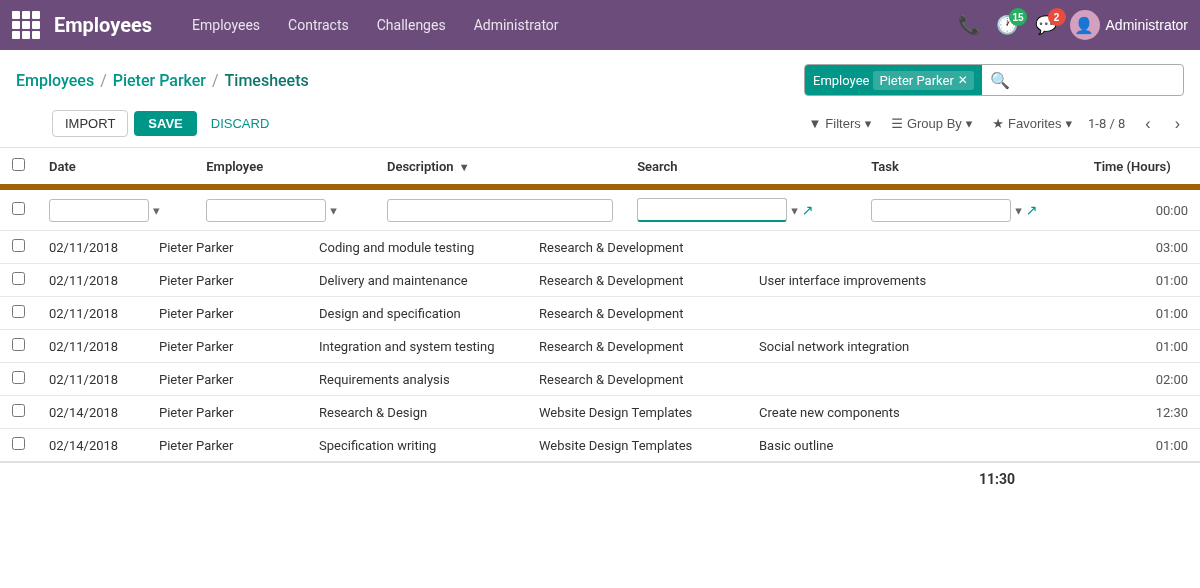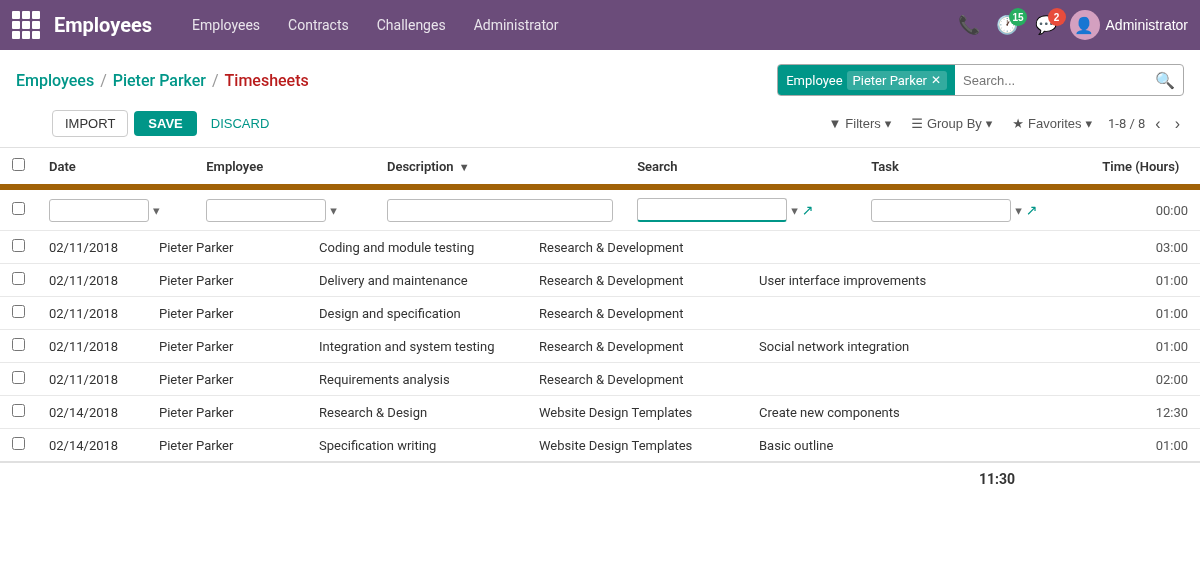--- a/index.html
+++ b/index.html
@@ -89,21 +89,21 @@
       justify-content: space-between;
     }
     .breadcrumb {
       display: flex;
       align-items: center;
       gap: 6px;
       font-size: 16px;
     }
     .breadcrumb a { color: #009688; text-decoration: none; font-weight: 500; }
     .breadcrumb .sep { color: #999; }
-    .breadcrumb .current { color: #b91c1c; font-weight: 500; }
+    .breadcrumb .current { color: #0f766e; font-weight: 500; }
     .search-bar {
       display: flex;
       align-items: center;
       border: 1px solid #aaa;
       border-radius: 4px;
       overflow: hidden;
       height: 32px;
       min-width: 380px;
     }
     .search-tag {
@@ -188,21 +188,21 @@
       color: #555;
       font-size: 13px;
       display: flex;
       align-items: center;
       gap: 4px;
       padding: 4px 4px;
     }
     .pager {
       display: flex;
       align-items: center;
-      gap: 6px;
+      gap: 16px;
       font-size: 13px;
       color: #555;
     }
     .pager-btn {
       background: none;
       border: none;
       cursor: pointer;
       font-size: 16px;
       color: #555;
       padding: 2px 4px;
@@ -213,21 +213,21 @@
     table { width: 100%; border-collapse: collapse; }
     thead tr { border-bottom: 6px solid #a16207; }
     thead th {
       padding: 10px 12px;
       text-align: left;
       font-weight: 600;
       font-size: 13px;
       color: #333;
       white-space: nowrap;
     }
-    thead th.right { text-align: center; }
+    thead th.right { text-align: left; }
     tbody tr { border-bottom: 1px solid #e8e8e8; }
     tbody td {
       padding: 8px 12px;
       font-size: 13px;
       color: #333;
       vertical-align: middle;
     }
     tbody td.right { text-align: right; color: #555; }
     .check-cell { width: 30px; }
     .check-cell input[type="checkbox"] { cursor: pointer; }
@@ -303,21 +303,20 @@
     <span class="current">Timesheets</span>
   </div>
   <div class="search-bar">
     <div class="search-tag">
       <span>Employee</span>
       <div class="tag-val">
         <span>Pieter Parker</span>
         <span class="x">✕</span>
       </div>
     </div>
-    <input class="search-input" type="text" placeholder="Search..." style="">
     <button class="search-icon-btn">🔍</button>
   </div>
 </div>
 
 <div class="toolbar">
   <div class="toolbar-left">
     <button class="btn-import">IMPORT</button>
     <button class="btn-save">SAVE</button>
     <button class="btn-discard">DISCARD</button>
   </div>

